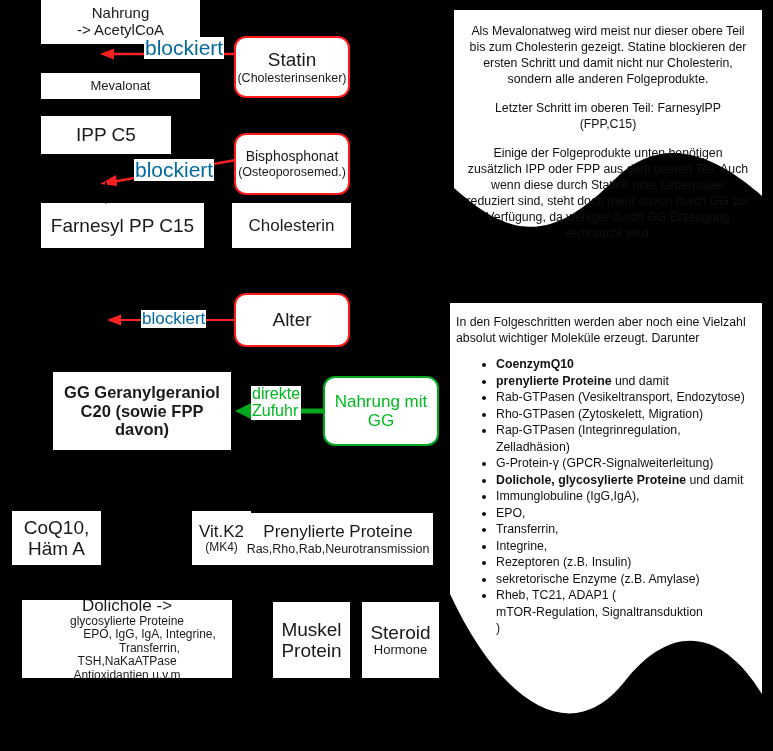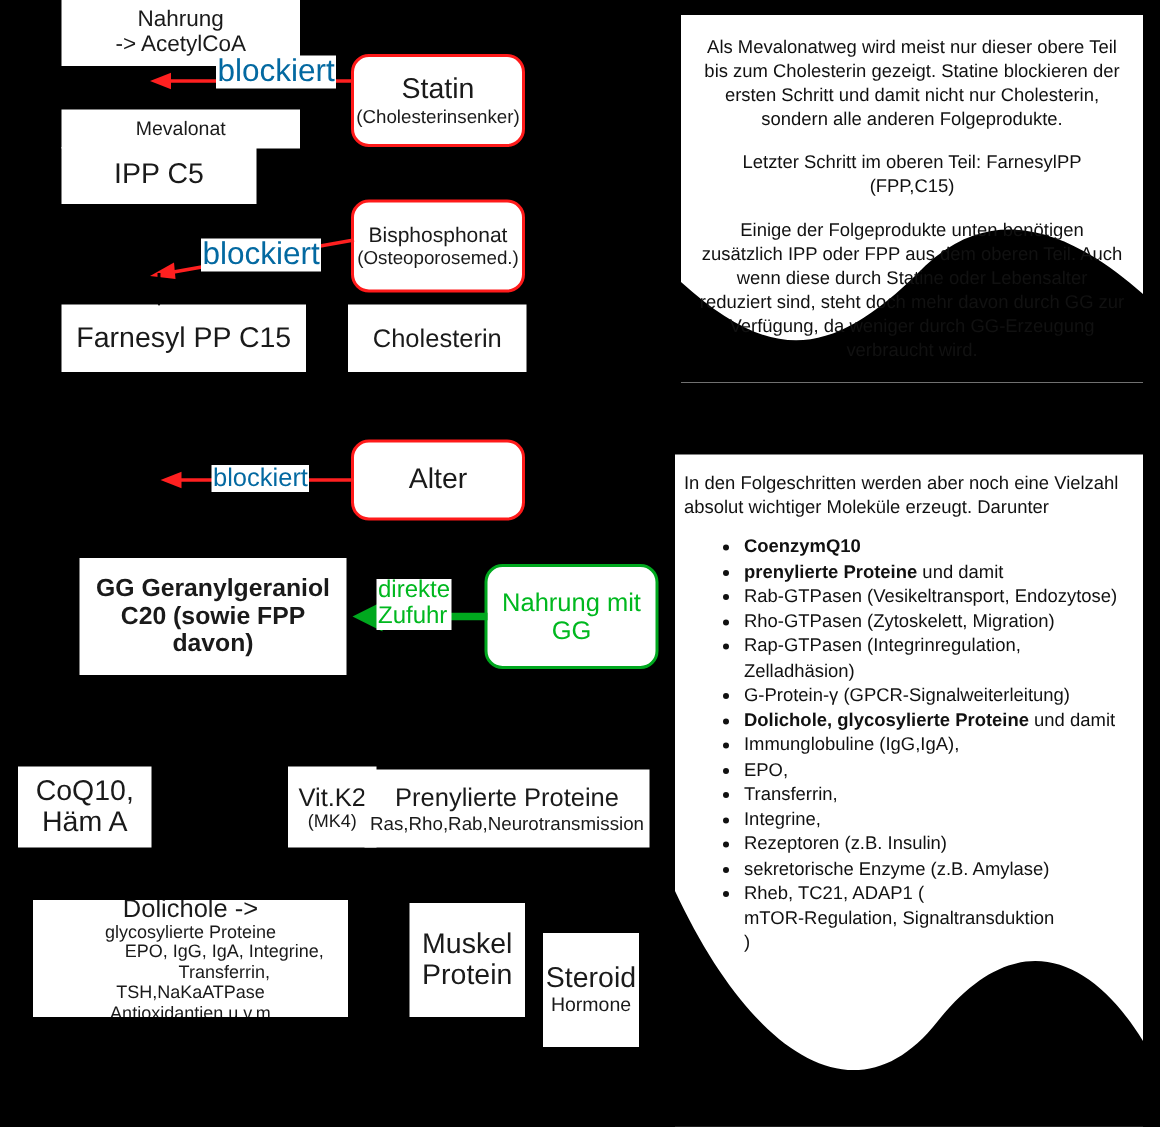--- a/index.html
+++ b/index.html
@@ -115,21 +115,21 @@
 
   <div class="box" style="left:41px; top:0px; width:159px; height:44px; font-size:15px;">
     <span class="t1">Nahrung</span>
     <span class="t2">-&gt; AcetylCoA</span>
   </div>
 
   <div class="box" style="left:41px; top:73px; width:159px; height:26px; font-size:13px;">
     <span class="t1">Mevalonat</span>
   </div>
 
-  <div class="box" style="left:41px; top:98px; width:130px; height:38px; font-size:19px;">
+  <div class="box" style="left:41px; top:116px; width:130px; height:38px; font-size:19px;">
     <span class="t1">IPP C5</span>
   </div>
 
   <div class="box" style="left:41px; top:203px; width:163px; height:45px; font-size:19px;">
     <span class="t1">Farnesyl PP C15</span>
   </div>
 
   <div class="box" style="left:232px; top:203px; width:119px; height:45px; font-size:17px;">
     <span class="t1">Cholesterin</span>
   </div>
@@ -180,21 +180,21 @@
     <span class="t2" style="font-size:12px;padding-left:45px;">EPO, IgG, IgA, Integrine, Transferrin,</span>
     <span class="t2" style="font-size:12px;">TSH,NaKaATPase</span>
     <span class="t2" style="font-size:12px;">Antioxidantien u.v.m</span>
   </div>
 
   <div class="box" style="left:273px; top:602px; width:77px; height:76px; font-size:19px;">
     <span class="t1">Muskel</span>
     <span class="t2">Protein</span>
   </div>
 
-  <div class="box" style="left:362px; top:622px; width:64px; height:76px;">
+  <div class="box" style="left:362px; top:602px; width:77px; height:76px;">
     <span class="t1" style="font-size:19px;">Steroid</span>
     <span class="t2" style="font-size:13px;">Hormone</span>
   </div>
 
   <svg class="arrow-svg" style="left:96px; top:44px; width:140px; height:20px;" viewBox="0 0 140 20">
     <line x1="138" y1="10" x2="14" y2="10" stroke="#ff2020" stroke-width="2.4"></line>
     <polygon points="4,10 18,4.5 18,15.5" fill="#ff2020"></polygon>
   </svg>
 
   <svg class="arrow-svg" style="left:96px; top:152px; width:142px; height:40px;" viewBox="0 0 142 40">

